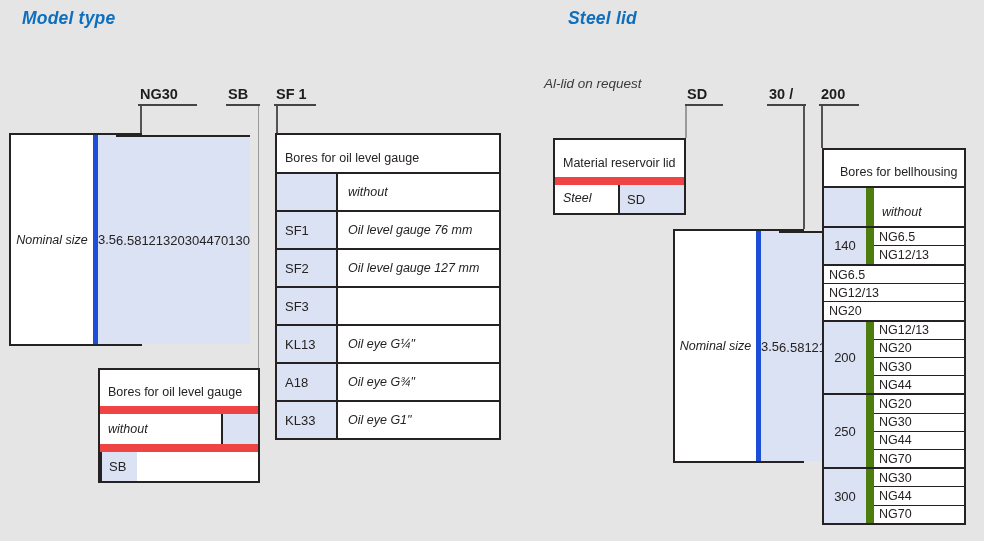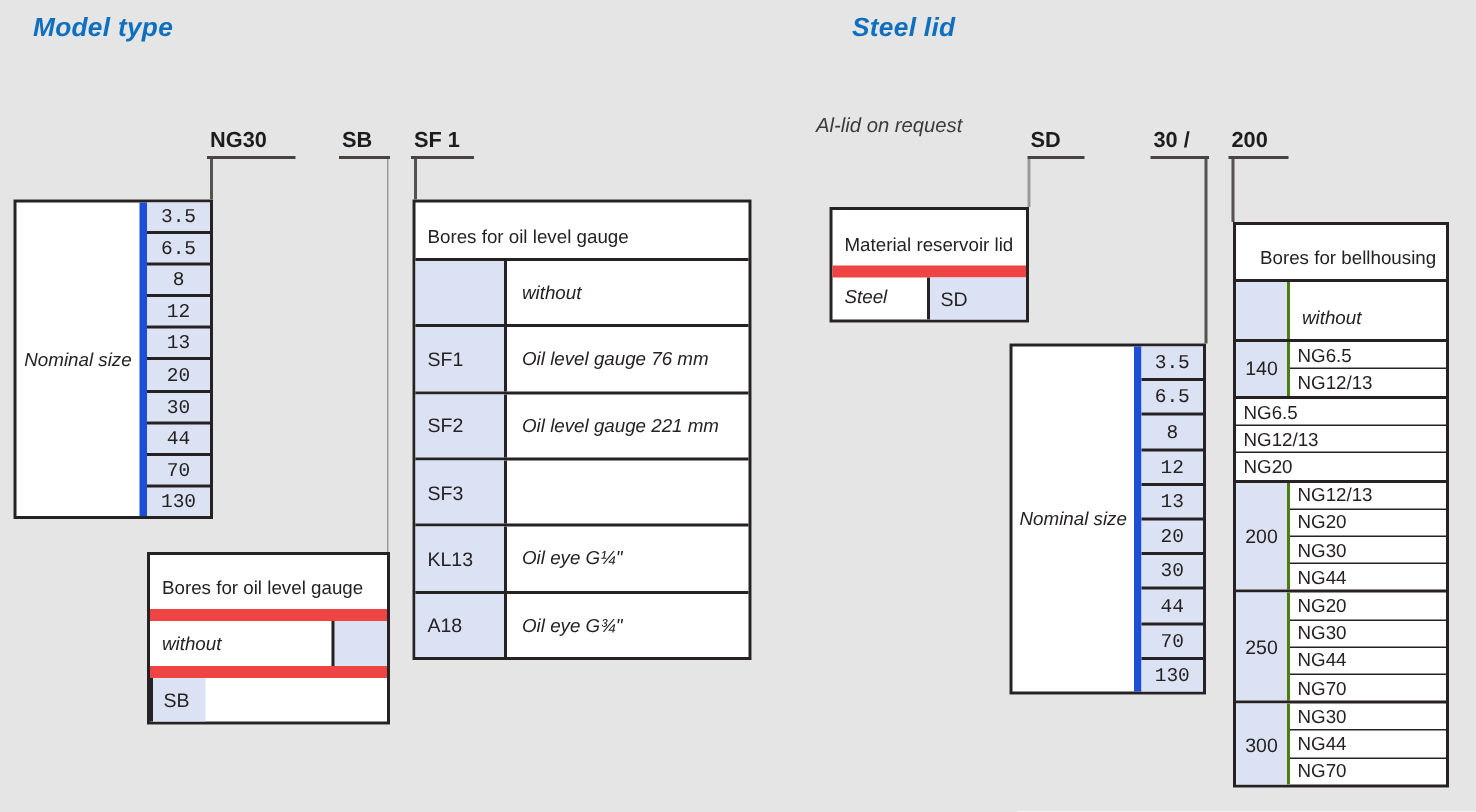--- a/index.html
+++ b/index.html
@@ -30,21 +30,21 @@
     padding:0 4px 7px 8px; white-space:nowrap;
   }
   .cell-blue { background:#dbe2f3; }
 
   
   .nominal { flex-direction:row; }
   .nom-label {
     flex:1; font-style:italic; display:flex; align-items:center; justify-content:center;
     border-right:5px solid #1d4ed8;
   }
-  .nom-col { display:flex; flex-direction:column; flex:none;font-family:Liberation Mono, monospace; }
+  .nom-col { display:flex; flex-direction:row; flex:none; }
   .nom-val {
     flex:1; background:#dbe2f3; display:flex; align-items:center; justify-content:center;
     font-size:13px; border-top:2px solid #262223;
   }
   .nom-val:first-child { border-top:none; }
 
   
   .row2 { flex:1; display:flex; border-top:8px solid #ef4444; }
   .lbl-cell { flex:1; font-style:italic; display:flex; align-items:flex-end; padding:0 0 8px 8px; }
   .code-cell {
@@ -56,21 +56,21 @@
   .sf-row { flex:1; display:flex; border-top:2px solid #262223; }
   .sf-code {
     width:61px; flex:none; border-right:2px solid #262223; background:#dbe2f3;
     display:flex; align-items:center; padding-left:8px; font-size:13px; box-sizing:border-box;
   }
   .sf-desc { flex:1; font-style:italic; display:flex; align-items:center; padding-left:10px; white-space:nowrap; }
 
   
   .bh-row-without { flex:none; height:38px; display:flex; border-top:2px solid #262223; }
   .bh-size {
-    width:36px; flex:none; border-right:2px solid #4d7c0f; background:#dbe2f3;
+    width:50px; flex:none; border-right:8px solid #4d7c0f; background:#dbe2f3;
     display:flex; align-items:center; justify-content:center; font-size:13px; box-sizing:border-box;
   }
   .bh-without { flex:1; font-style:italic; display:flex; align-items:flex-end; padding:0 0 7px 8px; }
   .bh-groups { flex:1; display:flex; flex-direction:column; }
   .bh-group { display:flex; border-top:2px solid #262223; }
   .bh-items { flex:1; display:flex; flex-direction:column; }
   .bh-item {
     flex:1; display:flex; align-items:center; padding-left:5px;
     border-top:1.5px solid #262223; font-size:12.5px; white-space:nowrap;
   }
@@ -123,32 +123,36 @@
     <div class="sf-row">
       <div class="sf-code"></div>
       <div class="sf-desc">without</div>
     </div>
     <div class="sf-row">
       <div class="sf-code">SF1</div>
       <div class="sf-desc">Oil level gauge 76 mm</div>
     </div>
     <div class="sf-row">
       <div class="sf-code">SF2</div>
-      <div class="sf-desc">Oil level gauge 221 mm</div>
+      <div class="sf-desc">Oil level gauge 127 mm</div>
     </div>
     <div class="sf-row">
       <div class="sf-code">SF3</div>
     </div>
     <div class="sf-row">
       <div class="sf-code">KL13</div>
       <div class="sf-desc">Oil eye G¼"</div>
     </div>
     <div class="sf-row">
       <div class="sf-code">A18</div>
       <div class="sf-desc">Oil eye G¾"</div>
+    </div>
+    <div class="sf-row">
+      <div class="sf-code">KL33</div>
+      <div class="sf-desc">Oil eye G1"</div>
     </div>
   </div>
 
   <div class="page-title" style="left:568px; top:8px;">Steel lid</div>
   <div class="subtitle" style="left:544px; top:49px;margin-top:27px;">Al-lid on request</div>
 
   <div class="code-label" style="left:685px; top:86px; width:36px;">SD</div>
   <div class="code-label" style="left:767px; top:86px; width:37px;">30 /</div>
   <div class="code-label" style="left:819px; top:86px; width:38px;">200</div>
 

